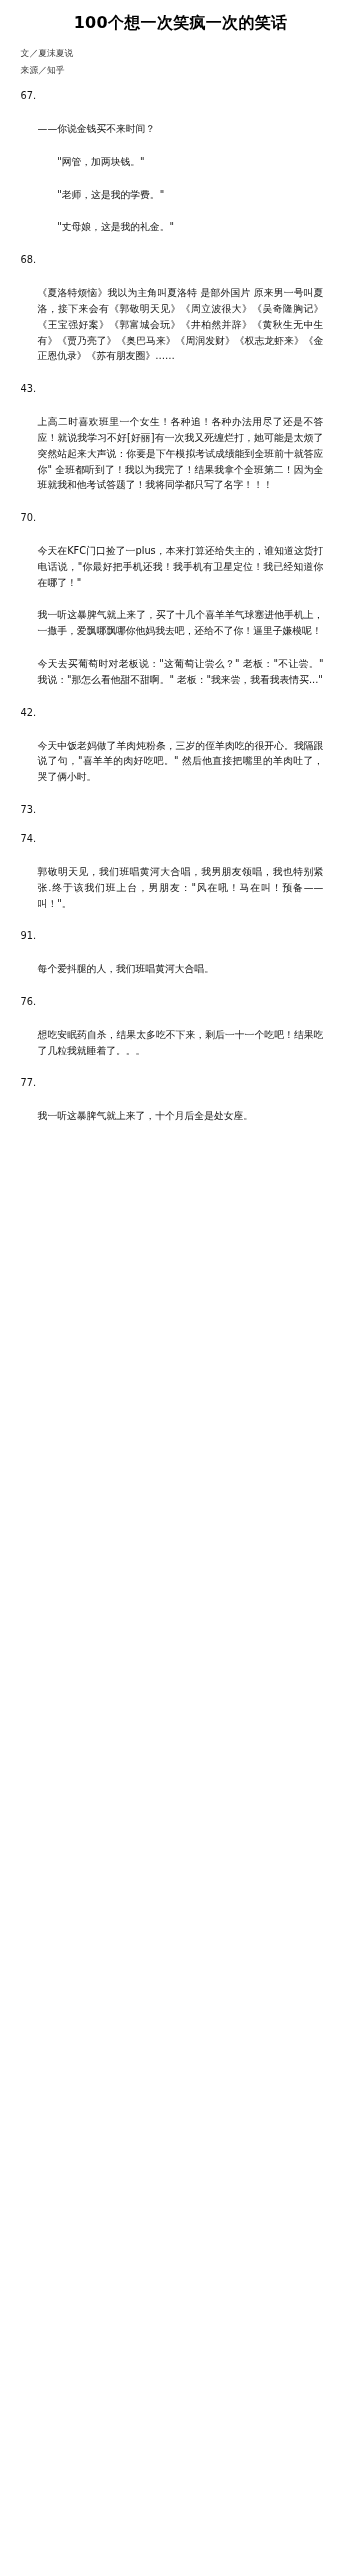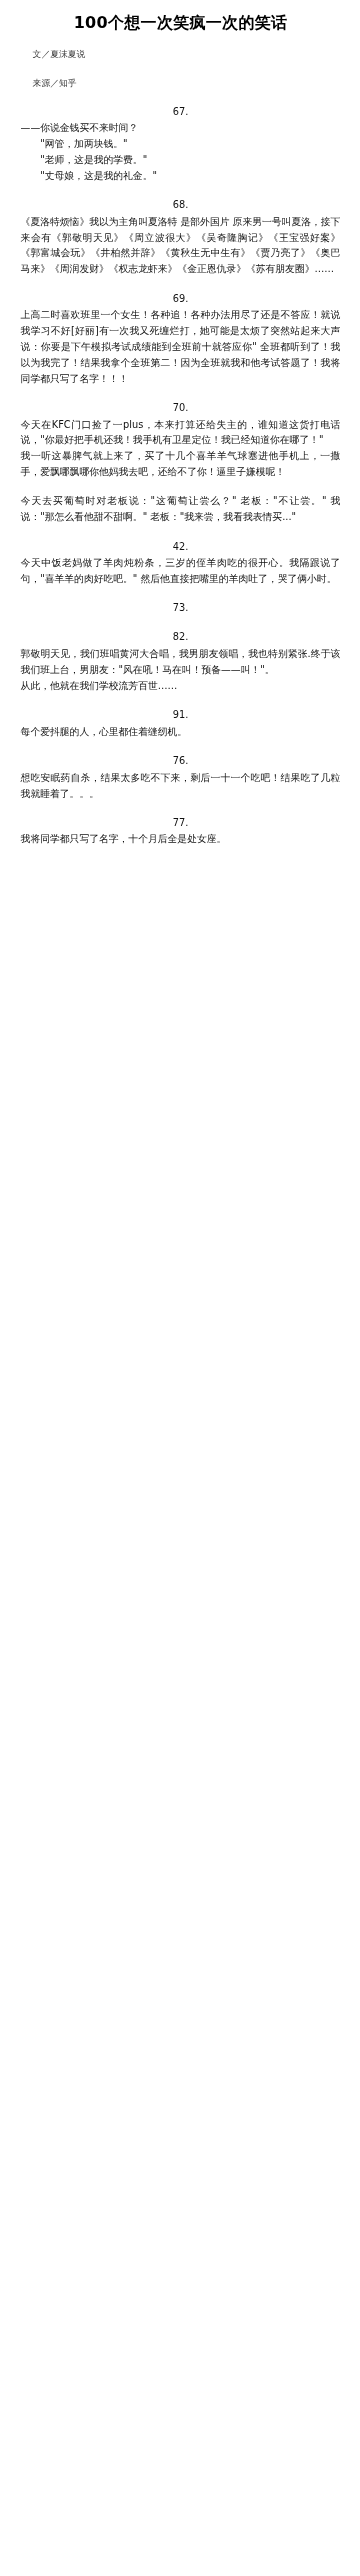--- a/index.html
+++ b/index.html
@@ -29,36 +29,35 @@
     margin: 0 0 11.3px 0;
     line-height: 1.3;
   }
   .meta {
     font-size: 8.8px;
     color: #3a3a3a;
     line-height: 1.9;
     margin: 0 0 9.3px 0;
   }
   .meta div {
-    margin: 12px;
+    margin: 0;
   }
   .entry {
     margin: 0 0 13.4px 0;
   }
   .entry-num {
     font-size: 9.8px;
     color: #111111;
     line-height: 1.6;
     margin: 0 0 1px 0;
-    text-align: center;
   }
   .entry-body p {
     font-size: 9.8px;
     line-height: 1.62;
-    margin: 0;
+    margin: 17px;
     color: #111111;
     text-align: justify;
     word-break: break-all;
   }
   .spacer-bottom {
     height: 5.2px;
   }
 </style>
 </head>
 <body>
@@ -85,21 +84,21 @@
     </div>
 
     <div class="entry">
       <div class="entry-num">68.</div>
       <div class="entry-body">
         <p>《夏洛特烦恼》我以为主角叫夏洛特  是部外国片  原来男一号叫夏洛，接下来会有《郭敬明天见》《周立波很大》《吴奇隆胸记》《王宝强好案》《郭富城会玩》《井柏然并辞》《黄秋生无中生有》《贾乃亮了》《奥巴马来》《周润发财》《权志龙虾来》《金正恩仇录》《苏有朋友圈》……</p>
       </div>
     </div>
 
     <div class="entry">
-      <div class="entry-num">69.</div>
+      <div class="entry-num">43.</div>
       <div class="entry-body">
         <p>上高二时喜欢班里一个女生！各种追！各种办法用尽了还是不答应！就说我学习不好[好丽]有一次我又死缠烂打，她可能是太烦了突然站起来大声说：你要是下午模拟考试成绩能到全班前十就答应你" 全班都听到了！我以为我完了！结果我拿个全班第二！因为全班就我和他考试答题了！我将同学都只写了名字！！！</p>
       </div>
     </div>
 
     <div class="entry">
       <div class="entry-num">70.</div>
       <div class="entry-body">
         <p>今天在KFC门口捡了一plus，本来打算还给失主的，谁知道这货打电话说，"你最好把手机还我！我手机有卫星定位！我已经知道你在哪了！"</p>
         <p>我一听这暴脾气就上来了，买了十几个喜羊羊气球塞进他手机上，一撒手，爱飘哪飘哪你他妈我去吧，还给不了你！逼里子嫌模呢！</p>
@@ -117,45 +116,44 @@
       <div class="entry-body">
         <p>今天中饭老妈做了羊肉炖粉条，三岁的侄羊肉吃的很开心。我隔跟说了句，"喜羊羊的肉好吃吧。" 然后他直接把嘴里的羊肉吐了，哭了俩小时。</p>
       </div>
     </div>
 
     <div class="entry">
       <div class="entry-num">73.</div>
     </div>
 
     <div class="entry">
-      <div class="entry-num">82.</div>
+      <div class="entry-num">74.</div>
       <div class="entry-body">
         <p>郭敬明天见，我们班唱黄河大合唱，我男朋友领唱，我也特别紧张.终于该我们班上台，男朋友："风在吼！马在叫！预备——叫！"。</p>
-        <p>从此，他就在我们学校流芳百世……</p>
       </div>
     </div>
 
     <div class="entry">
       <div class="entry-num">91.</div>
       <div class="entry-body">
-        <p>每个爱抖腿的人，心里都住着缝纫机。</p>
+        <p>每个爱抖腿的人，我们班唱黄河大合唱。</p>
       </div>
     </div>
 
     <div class="entry">
       <div class="entry-num">76.</div>
       <div class="entry-body">
         <p>想吃安眠药自杀，结果太多吃不下来，剩后一十一个吃吧！结果吃了几粒我就睡着了。。。</p>
       </div>
     </div>
 
     <div class="entry">
       <div class="entry-num">77.</div>
       <div class="entry-body">
-        <p>我将同学都只写了名字，十个月后全是处女座。</p>
+        <p>我一听这暴脾气就上来了，十个月后全是处女座。</p>
       </div>
     </div>
 
   </div>
 
   <div class="spacer-bottom"></div>
 </div>
 
 
 </body></html>

